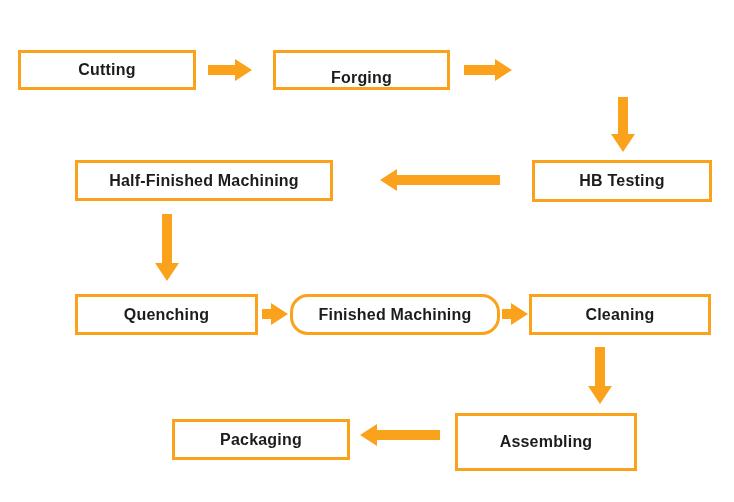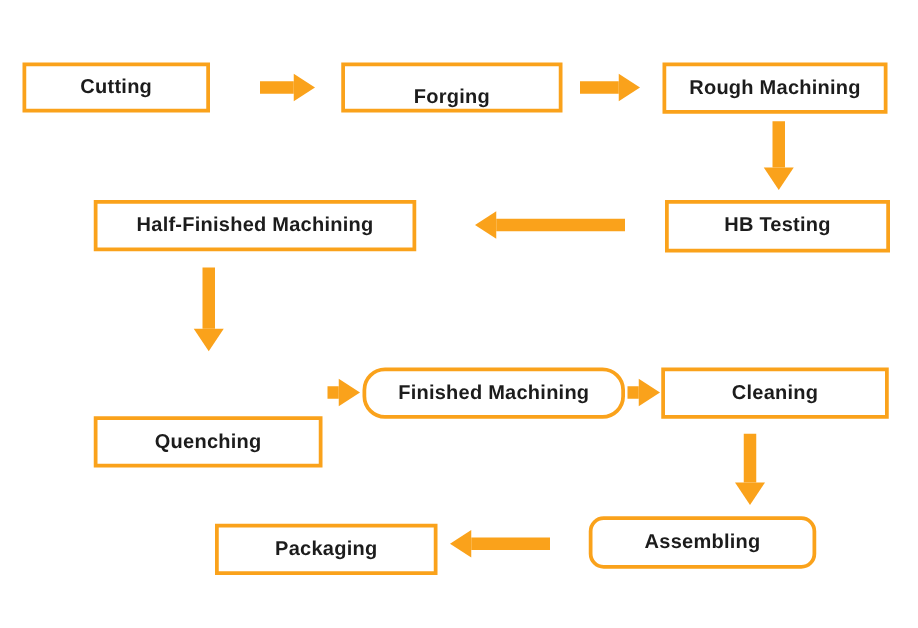--- a/index.html
+++ b/index.html
@@ -24,30 +24,30 @@
     display: flex;
     align-items: center;
     justify-content: center;
     font-weight: bold;
     font-size: 16px;
     color: var(--text);
     letter-spacing: 0.2px;
     white-space: nowrap;
   }
   
-  .n-cutting   { left: 18px;  top: 50px;  width: 150px; height: 40px; }
+  .n-cutting   { left: 18px;  top: 50px;  width: 178px; height: 40px; }
   .n-forging   { left: 273px; top: 50px;  width: 177px; height: 40px; align-items: flex-end; }
   .n-rough     { left: 530px; top: 50px;  width: 180px; height: 41px; }
   .n-half      { left: 75px;  top: 160px; width: 258px; height: 41px; }
   .n-hb        { left: 532px; top: 160px; width: 180px; height: 42px; }
-  .n-quench    { left: 75px;  top: 294px; width: 183px; height: 41px; margin-top: 39px; }
+  .n-quench    { left: 75px;  top: 294px; width: 183px; height: 41px; }
   .n-finished  { left: 290px; top: 294px; width: 210px; height: 41px; border-radius: 18px; }
   .n-cleaning  { left: 529px; top: 294px; width: 182px; height: 41px; justify-content: center; }
   .n-packaging { left: 172px; top: 419px; width: 178px; height: 41px; }
-  .n-assembling{ left: 471px; top: 413px; width: 182px; height: 42px; border-radius: 12px; }
+  .n-assembling{ left: 455px; top: 413px; width: 182px; height: 58px; }
 
   
   .arrow { position: absolute; display: flex; }
   .arrow-right { flex-direction: row; align-items: center; height: 22px; }
   .arrow-right .shaft { flex: 1; height: 10px; background: var(--accent); }
   .arrow-right .head {
     width: 0; height: 0;
     border-top: 11px solid transparent;
     border-bottom: 11px solid transparent;
     border-left: 17px solid var(--accent);
@@ -82,23 +82,20 @@
 </head>
 <body>
 
 <div class="canvas">
 
   <div class="node n-cutting">
     <span>Cutting</span>
   </div>
   <div class="node n-forging">
     <span>Forging</span>
-  </div>
-  <div class="node n-rough">
-    <span>Rough Machining</span>
   </div>
   <div class="node n-half">
     <span>Half-Finished Machining</span>
   </div>
   <div class="node n-hb">
     <span>HB Testing</span>
   </div>
   <div class="node n-quench">
     <span>Quenching</span>
   </div>

